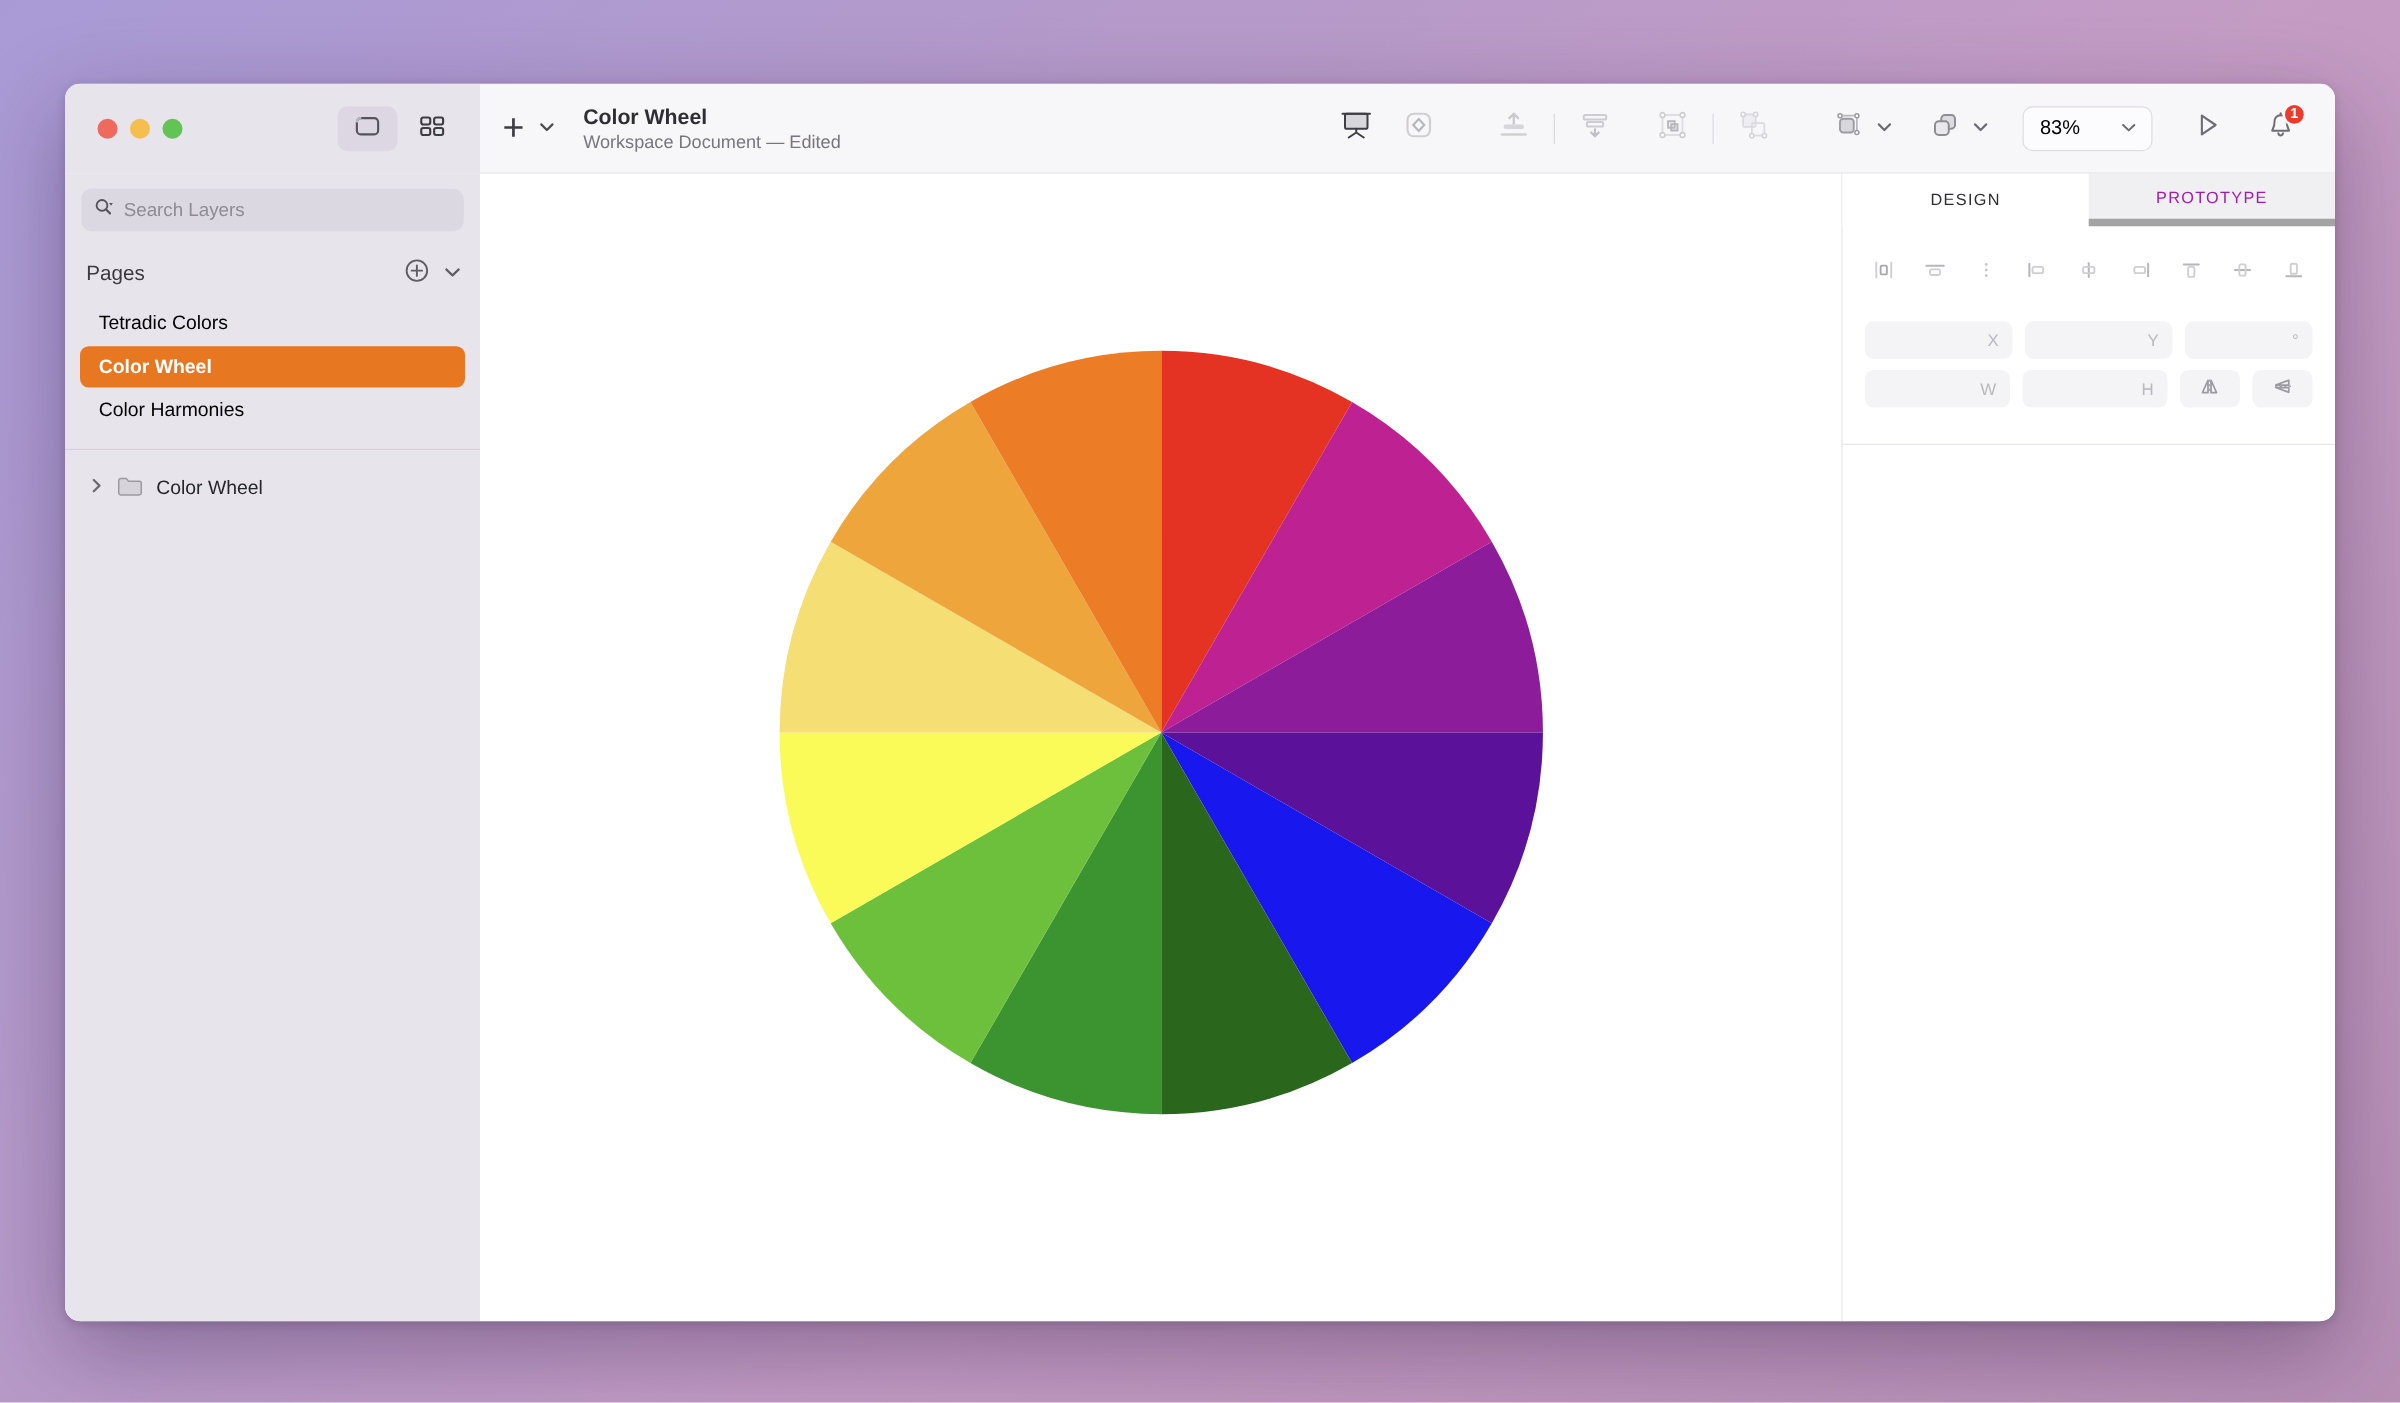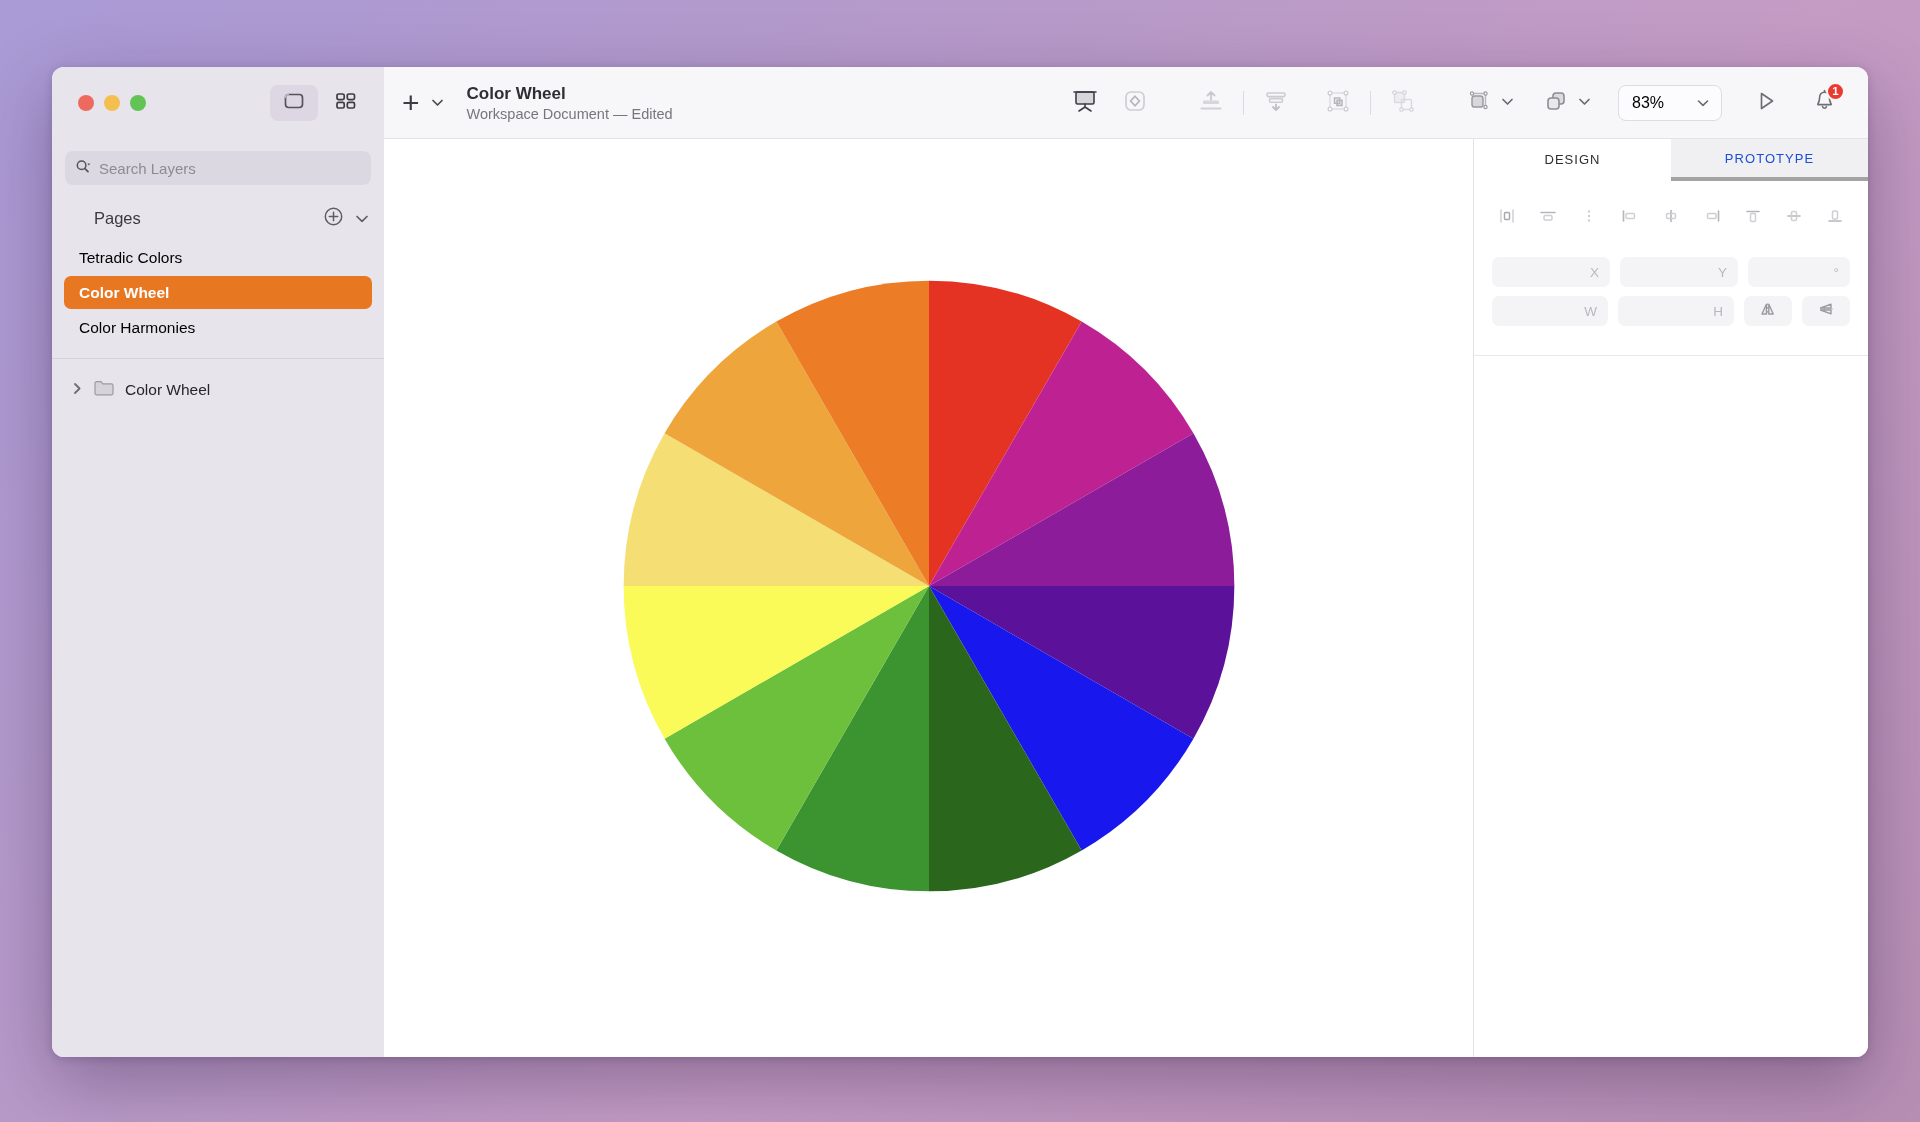--- a/index.html
+++ b/index.html
@@ -150,21 +150,20 @@
     border-radius: 8px;
     display: flex; align-items: center;
     padding: 0 10px;
     gap: 7px;
   }
   .search-placeholder { font-size: 15px; color: #8d8b93; }
 
   .pages-head {
     display: flex; align-items: center;
     padding: 13px 14px 9px 17px;
-    margin-left: 25px;
   }
   .pages-label { font-size: 16.5px; color: #3a3a40; }
   .pages-actions { margin-left: auto; display: flex; align-items: center; gap: 10px; }
 
   .page-item {
     height: 33px;
     margin: 1px 12px;
     border-radius: 7px;
     display: flex; align-items: center;
     padding: 0 15px;
@@ -210,23 +209,23 @@
     display: flex;
     flex-direction: column;
     gap: 12px;
   }
 
   .insp-tabs { display: flex; height: 42px; flex: none; }
   .insp-tab {
     flex: 1;
     display: flex; align-items: center; justify-content: center;
     font-size: 13px; letter-spacing: .08em;
-    color: #1d4ed8;
+    color: #a21caf;
     background: #f0eff2;
-    border-bottom: 4px solid #a3a3a3;
+    border-bottom: 6px solid #a3a3a3;
   }
   .insp-tab.active { background: #ffffff; border-bottom: 1px solid #ffffff; color: #2d2d33; }
 
   .align-row {
     display: flex; align-items: center; justify-content: space-between;
     padding: 12px 18px 10px 18px;
   }
   .align-btn { width: 30px; height: 26px; display:flex; align-items:center; justify-content:center; }
 
   .fields { padding: 4px 18px 0 18px; }

